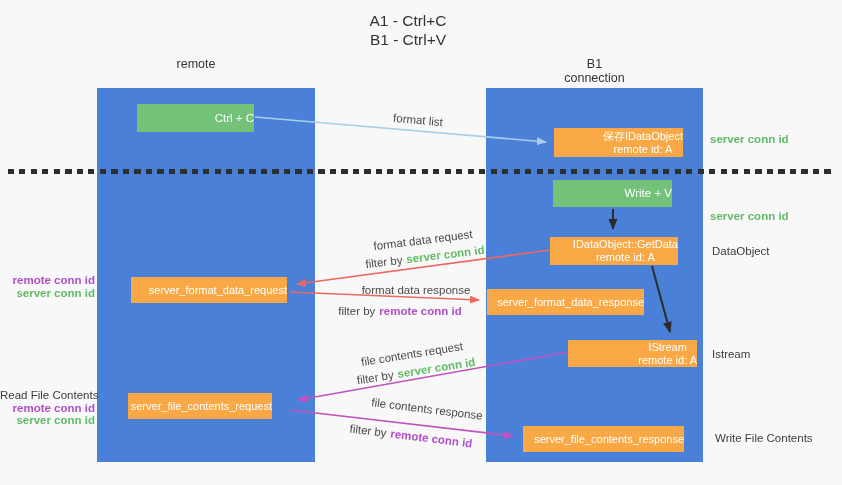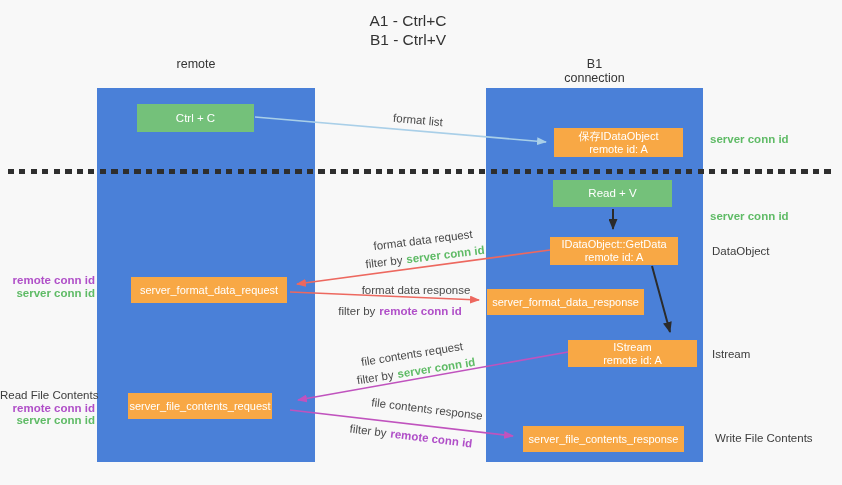--- a/index.html
+++ b/index.html
@@ -14,21 +14,21 @@
     left:0;top:11px;width:816px;text-align:center;
     font-size:15.5px;line-height:19px;color:#333;
   }
   .colhead{font-size:12.5px;line-height:13.5px;text-align:center;color:#333;}
   .lifeline{background:#4a80d8;}
   .dashline{
     left:8px;top:169px;width:828px;height:5px;z-index:3;
     background:repeating-linear-gradient(90deg,#2e2e2e 0 6px,transparent 6px 11.5px);
   }
   .node{
-    z-index:4;display:flex;align-items:center;justify-content:center;
+    z-index:4;display:flex;align-items:center;justify-content:flex-end;
     color:#fff;text-align:center;font-size:11px;line-height:13px;
   }
   .green-node{background:#74c17a;font-size:11.5px;}
   .orange-node{background:#f8a845;}
   .alabel{
     z-index:6;white-space:nowrap;font-size:11.5px;color:#4a4a4a;
     transform-origin:center center;
   }
   .ctr{transform:translate(-50%,-50%);}
   .flabel{display:flex;gap:4px;align-items:baseline;}
@@ -65,21 +65,21 @@
 </div>
 
 <div class="abs node orange-node" style="left:554px;top:128px;width:129px;height:29px;">
   <span>
     <span style="display:block;">保存IDataObject</span>
     <span style="display:block;">remote id: A</span>
   </span>
 </div>
 
 <div class="abs node green-node" style="left:553px;top:180px;width:119px;height:27px;">
-  <span>Read + V</span>
+  <span>Write + V</span>
 </div>
 
 <div class="abs node orange-node" style="left:550px;top:237px;width:128px;height:28px;">
   <span>
     <span style="display:block;">IDataObject::GetData</span>
     <span style="display:block;">remote id: A</span>
   </span>
 </div>
 
 <div class="abs node orange-node" style="left:131px;top:277px;width:156px;height:26px;">

